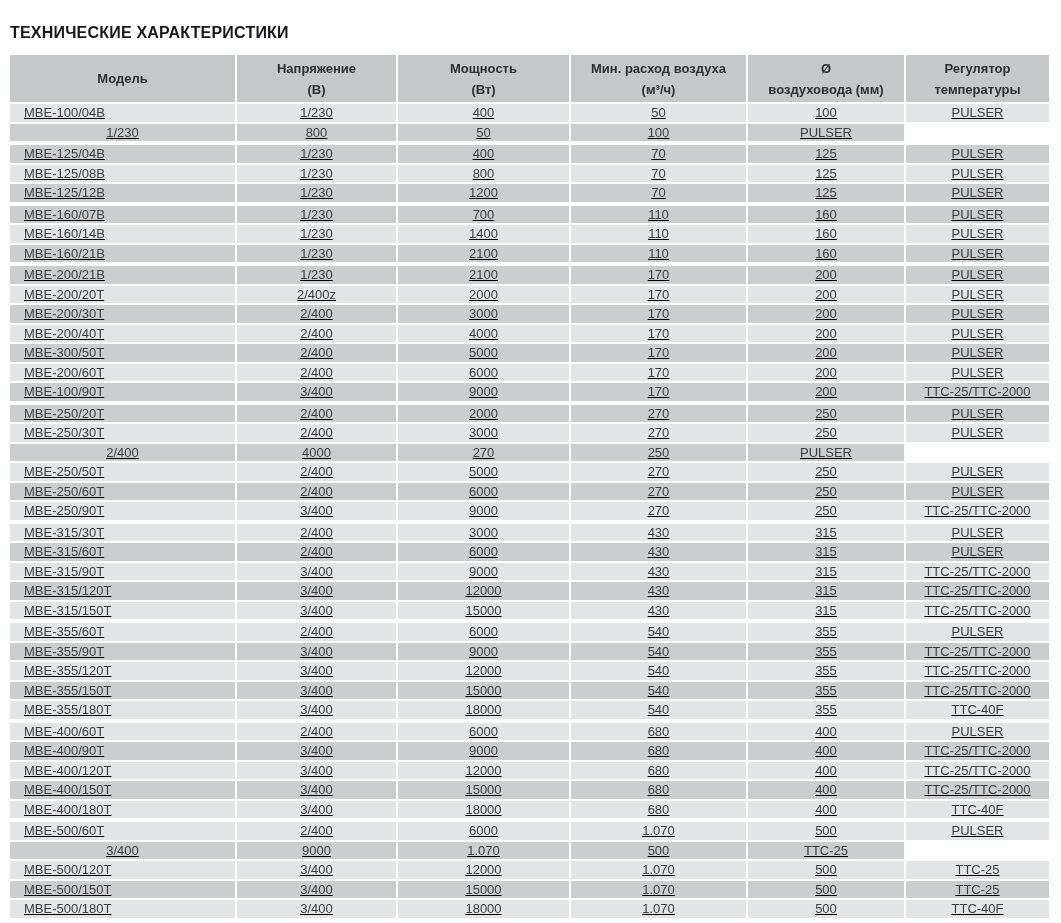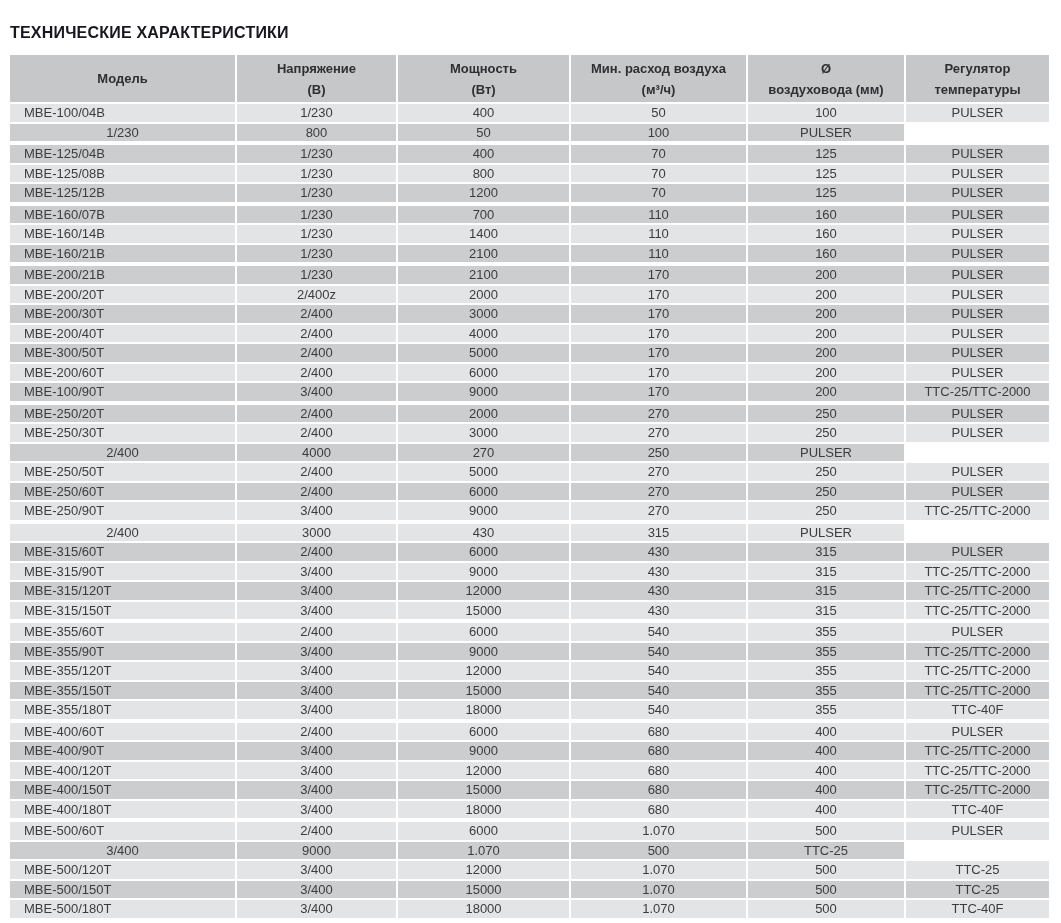--- a/index.html
+++ b/index.html
@@ -22,21 +22,21 @@
   }
   .header-row{margin-bottom:2px;}
   .hcell{
     background:#c6c7c9;
     height:47px;
     display:flex;flex-direction:column;justify-content:center;align-items:center;
     font-size:13px;font-weight:bold;color:#2f2f33;
     line-height:21px;text-align:center;
     box-sizing:border-box;
   }
-  .group{margin-bottom:4px;}
+  .group{margin-bottom:4px;text-decoration:underline;}
   .row{margin-bottom:2px;}
   .cell{
     height:17.5px;
     display:flex;align-items:center;justify-content:center;
     font-size:13px;color:#3c3c3c;
     box-sizing:border-box;
     white-space:nowrap;
   }
   .cell.model{justify-content:flex-start;padding-left:14px;}
   .row.light .cell{background:#e3e4e6;}
@@ -246,20 +246,21 @@
             <div class="cell model">MBE-250/90T</div>
             <div class="cell">3/400</div>
             <div class="cell">9000</div>
             <div class="cell">270</div>
             <div class="cell">250</div>
             <div class="cell">TTC-25/TTC-2000</div>
           </div>
         </div>
         <div class="group">
           <div class="row light">
+            <div class="cell model">MBE-315/30T</div>
             <div class="cell">2/400</div>
             <div class="cell">3000</div>
             <div class="cell">430</div>
             <div class="cell">315</div>
             <div class="cell">PULSER</div>
           </div>
           <div class="row dark">
             <div class="cell model">MBE-315/60T</div>
             <div class="cell">2/400</div>
             <div class="cell">6000</div>

